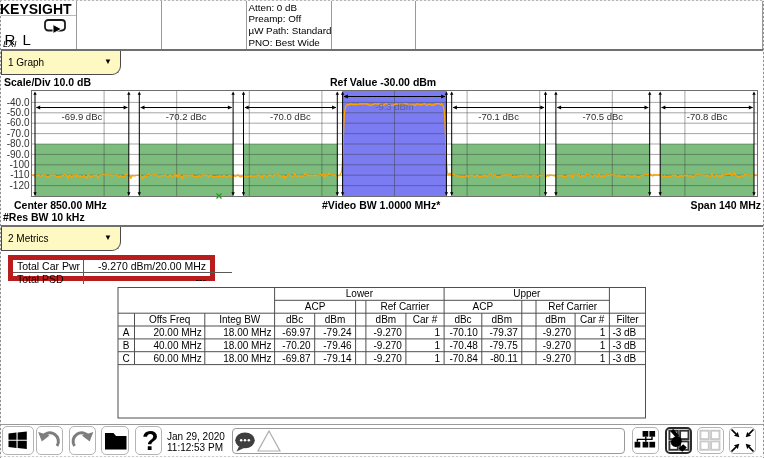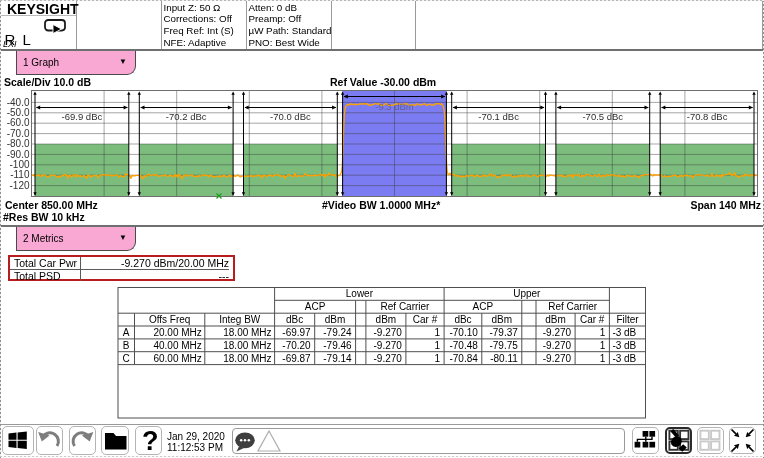--- a/index.html
+++ b/index.html
@@ -1,43 +1,39 @@
 <!DOCTYPE html>
 <html><head><meta charset="utf-8"><title>acp</title><style>
 html,body{margin:0;padding:0;background:#fff}
 #scr{position:relative;width:764px;height:458px;background:#fff;font-family:"Liberation Sans",sans-serif;overflow:hidden;-webkit-font-smoothing:antialiased}
 .abs{position:absolute}
 .hl{font-size:9.8px;line-height:11.9px;color:#000;white-space:pre}
 .vline{position:absolute;width:1px;background:#9a9a9a}
 .b{font-weight:bold}
 .ftr{position:absolute;font-weight:bold;font-size:10.5px;color:#000}
-.tab{position:absolute;left:16px;width:118px;height:23px;background:#f9a8d4;border:1px solid #4a4a4a;border-top:none;border-radius:0 0 9px 0;font-size:10px;color:#000}
+.tab{position:absolute;left:1px;width:118px;height:23px;background:#fef9c3;border:1px solid #4a4a4a;border-top:none;border-radius:0 0 9px 0;font-size:10px;color:#000}
 .tab span.cap{position:absolute;left:6px;top:6px}
 .tab span.tri{position:absolute;right:8px;top:6px;font-size:8px}
 .btn{position:absolute;top:427px;width:27px;height:26.5px;background:#fff;border:1.5px solid #b4b4b4;border-radius:5px;box-sizing:border-box}
 </style></head><body>
 <div id="scr">
 <div class="vline" style="left:76px;top:1px;height:48px"></div>
 <div class="vline" style="left:161px;top:1px;height:48px"></div>
 <div class="vline" style="left:246px;top:1px;height:48px"></div>
 <div class="vline" style="left:331px;top:1px;height:48px"></div>
 <div class="vline" style="left:415px;top:1px;height:48px"></div>
 <div class="abs" style="left:0;top:49px;width:764px;height:2px;background:#6f6f6f"></div>
 <div class="abs" style="left:0;top:14.5px;width:76px;height:1px;background:#b9b9b9"></div>
-<div class="abs" style="left:7px;top:0.5px;font-size:14px;font-weight:bold">KEYSIGHT</div>
+<div class="abs" style="left:0;top:0.5px;font-size:14px;font-weight:bold">KEYSIGHT</div>
 <div class="abs" style="left:4.5px;top:31px;font-size:15px;letter-spacing:1.5px">R L</div>
 <svg class="abs" style="left:44px;top:18.5px" width="22" height="14" viewBox="0 0 22 14">
       <rect x="1" y="1" width="20" height="10.5" rx="3.2" fill="none" stroke="#1a1a1a" stroke-width="1.8"></rect>
       <path d="M9 5.5 L9 14.5 L17.5 10 Z" fill="#000" stroke="#fff" stroke-width="0.9"></path>
     </svg>
 <div class="abs" style="left:3px;top:39px;font-size:9px;font-weight:normal;font-style:italic">LXI</div>
-<div class="abs hl" style="left:163.5px;top:1.5px">Input Z: 50 Ω
-Corrections: Off
-Freq Ref: Int (S)
-NFE: Adaptive</div>
 <div class="abs hl" style="left:248.5px;top:1.5px">Atten: 0 dB
 Preamp: Off
 µW Path: Standard
 PNO: Best Wide</div>
 <div class="tab" style="top:51px">
       <span class="cap">1 Graph</span>
       <span class="tri">▼</span>
     </div>
 <div class="abs b" style="left:4px;top:75.5px;font-size:10.5px">Scale/Div 10.0 dB</div>
 <div class="abs b" style="left:330px;top:75.5px;font-size:10.5px">Ref Value -30.00 dBm</div>
@@ -143,30 +139,30 @@
       <path d="M340.90000000000003 192.3 L344.3 192.3 L342.6 195.5 Z" fill="#000"></path>
       <line x1="446.4" y1="94.0" x2="446.4" y2="195.5" stroke="#000" stroke-width="1"></line>
       <path d="M444.7 94.7 L448.09999999999997 94.7 L446.4 91.5 Z" fill="#000"></path>
       <path d="M444.7 192.3 L448.09999999999997 192.3 L446.4 195.5 Z" fill="#000"></path>
       <line x1="344.1" y1="96.5" x2="444.9" y2="96.5" stroke="#000" stroke-width="1"></line>
       <path d="M347.8 94.6 L347.8 98.4 L343.6 96.5 Z" fill="#000"></path>
       <path d="M441.2 94.6 L441.2 98.4 L445.4 96.5 Z" fill="#000"></path>
       <text x="394.5" y="109.5" font-size="9.5" fill="#50505a" fill-opacity="0.6" text-anchor="middle">-9.3 dBm</text>
       <path d="M216.5 193.5 L221.5 198.5 M221.5 193.5 L216.5 198.5" stroke="#18a018" stroke-width="1.2"></path>
     </svg>
-<div class="ftr" style="left:5px;top:198.5px">Center 850.00 MHz</div>
+<div class="ftr" style="left:14px;top:198.5px">Center 850.00 MHz</div>
 <div class="ftr" style="left:3px;top:211px">#Res BW 10 kHz</div>
 <div class="ftr" style="left:322px;top:198.5px">#Video BW 1.0000 MHz*</div>
 <div class="ftr" style="right:3px;top:198.5px">Span 140 MHz</div>
 <div class="abs" style="left:0;top:224.5px;width:764px;height:2px;background:#6f6f6f"></div>
 <div class="tab" style="top:226.5px">
       <span class="cap">2 Metrics</span>
       <span class="tri">▼</span>
     </div>
-<div class="abs" style="left:8px;top:254.5px;width:227px;height:26.5px;border:2px solid #b91c1c;box-sizing:border-box;font-size:10.5px">
+<div class="abs" style="left:8px;top:254.5px;width:207px;height:26.5px;border:5px solid #b91c1c;box-sizing:border-box;font-size:10.5px">
 <div class="abs" style="left:70px;top:0;width:1px;height:24.5px;background:#5a5a5a"></div>
 <div class="abs" style="left:0;top:12px;width:219px;height:1px;background:#5a5a5a"></div>
 <div class="abs" style="left:4px;top:0.5px">Total Car Pwr</div>
 <div class="abs" style="left:4px;top:13px">Total PSD</div>
 <div class="abs" style="right:4px;top:0.5px">-9.270 dBm/20.00 MHz</div>
 <div class="abs" style="right:4px;top:13px">---</div>
 </div>
 <svg class="abs" style="left:0;top:0" width="764" height="458" viewBox="0 0 764 458">
       <rect x="118" y="287.5" width="527.5" height="130.5" fill="none" stroke="#4f4f4f" stroke-width="1"></rect>
       <line x1="274.6" y1="300.3" x2="609.4" y2="300.3" stroke="#4f4f4f" stroke-width="1"></line>

